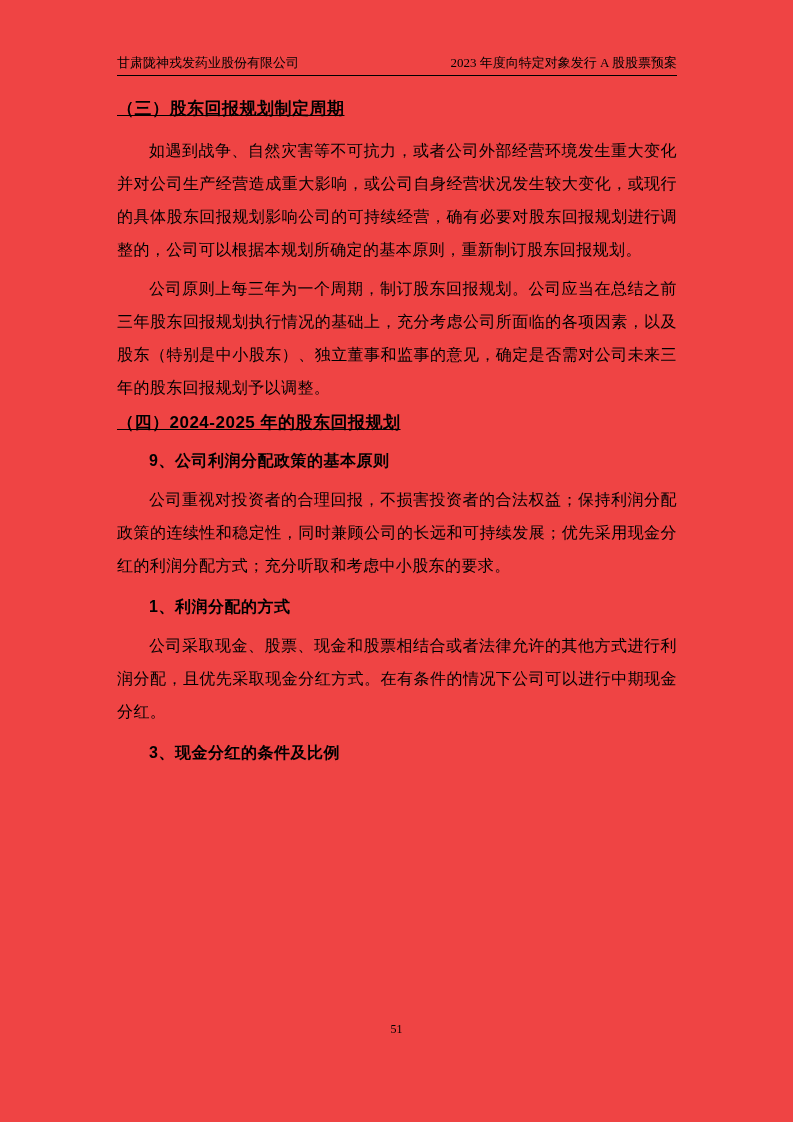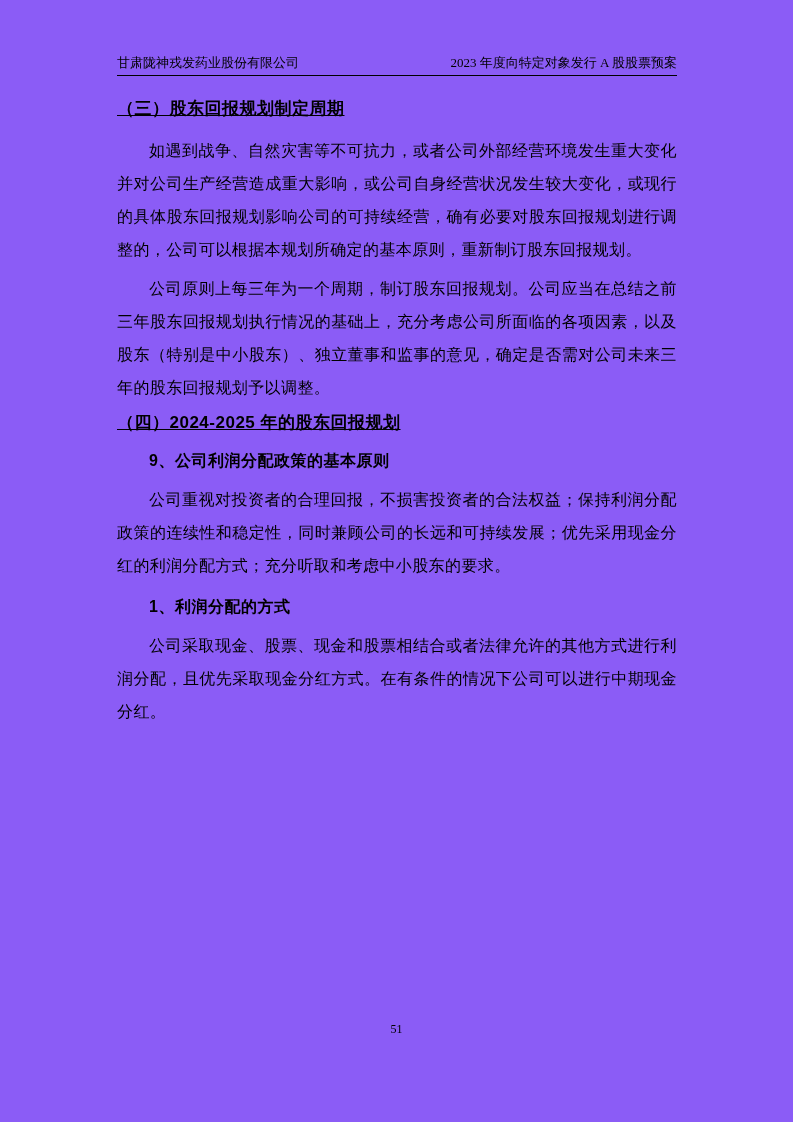--- a/index.html
+++ b/index.html
@@ -4,21 +4,21 @@
 <style>
   html, body {
     margin: 0;
     padding: 0;
     background: #ffffff;
   }
   .page {
     position: relative;
     width: 793px;
     height: 1122px;
-    background: #8b5cf6;
+    background: #ef4444;
     overflow: hidden;
     font-family: "Liberation Serif", "DejaVu Serif", serif;
     color: #000000;
   }
   .page-header {
     position: absolute;
     top: 54px;
     left: 117px;
     width: 560px;
     display: flex;
@@ -92,20 +92,21 @@
     <div class="h-major">（四）2024-2025 年的股东回报规划</div>
 
     <div class="h-minor">9、公司利润分配政策的基本原则</div>
 
     <p class="para">公司重视对投资者的合理回报，不损害投资者的合法权益；保持利润分配政策的连续性和稳定性，同时兼顾公司的长远和可持续发展；优先采用现金分红的利润分配方式；充分听取和考虑中小股东的要求。</p>
 
     <div class="h-minor">1、利润分配的方式</div>
 
     <p class="para">公司采取现金、股票、现金和股票相结合或者法律允许的其他方式进行利润分配，且优先采取现金分红方式。在有条件的情况下公司可以进行中期现金分红。</p>
 
+    <div class="h-minor">3、现金分红的条件及比例</div>
 
   </div>
 
   <div class="page-footer">
     <span>51</span>
   </div>
 
 </div>
 
 </body></html>

